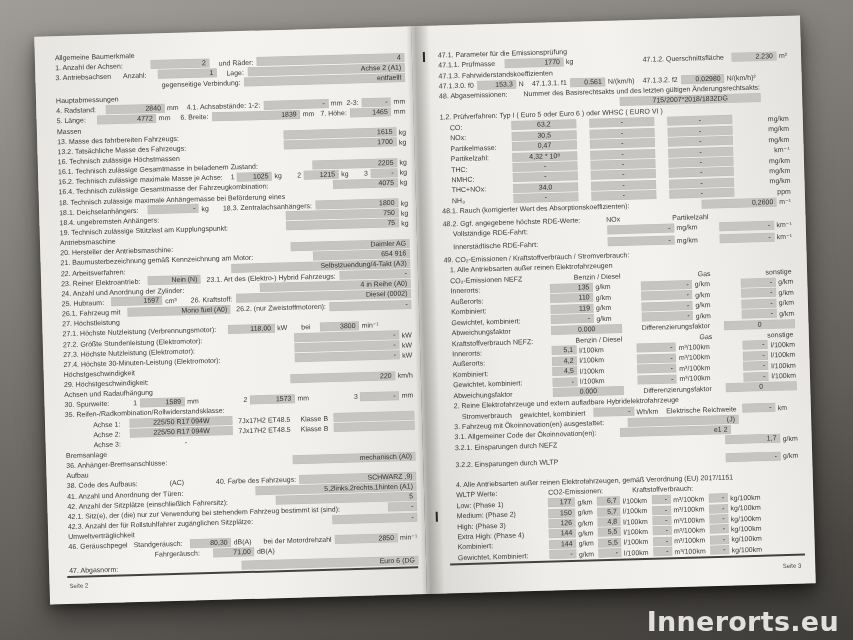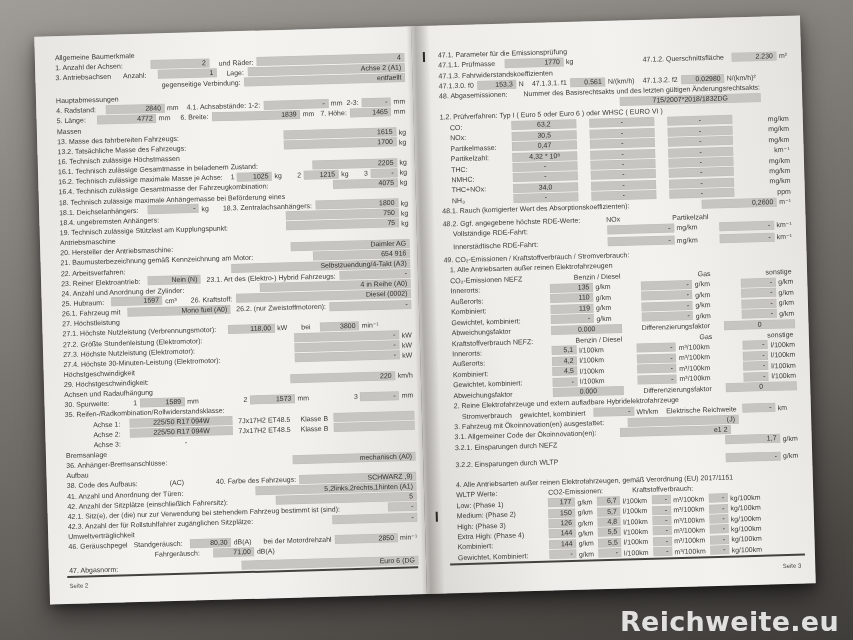--- a/index.html
+++ b/index.html
@@ -810,14 +810,14 @@
             <span class="unit">kg/100km</span>
           </div>
         </div>
       <div class="rule"></div>
       <div class="footer footer-right">Seite 3</div>
     </div>
     <div class="gutter"></div>
     <div class="bmark bm1"></div>
     <div class="bmark bm2"></div>
   </div>
-  <div class="watermark">Reichweite.eu</div>
+  <div class="watermark">Innerorts.eu</div>
 </div>
 
 </body></html>

